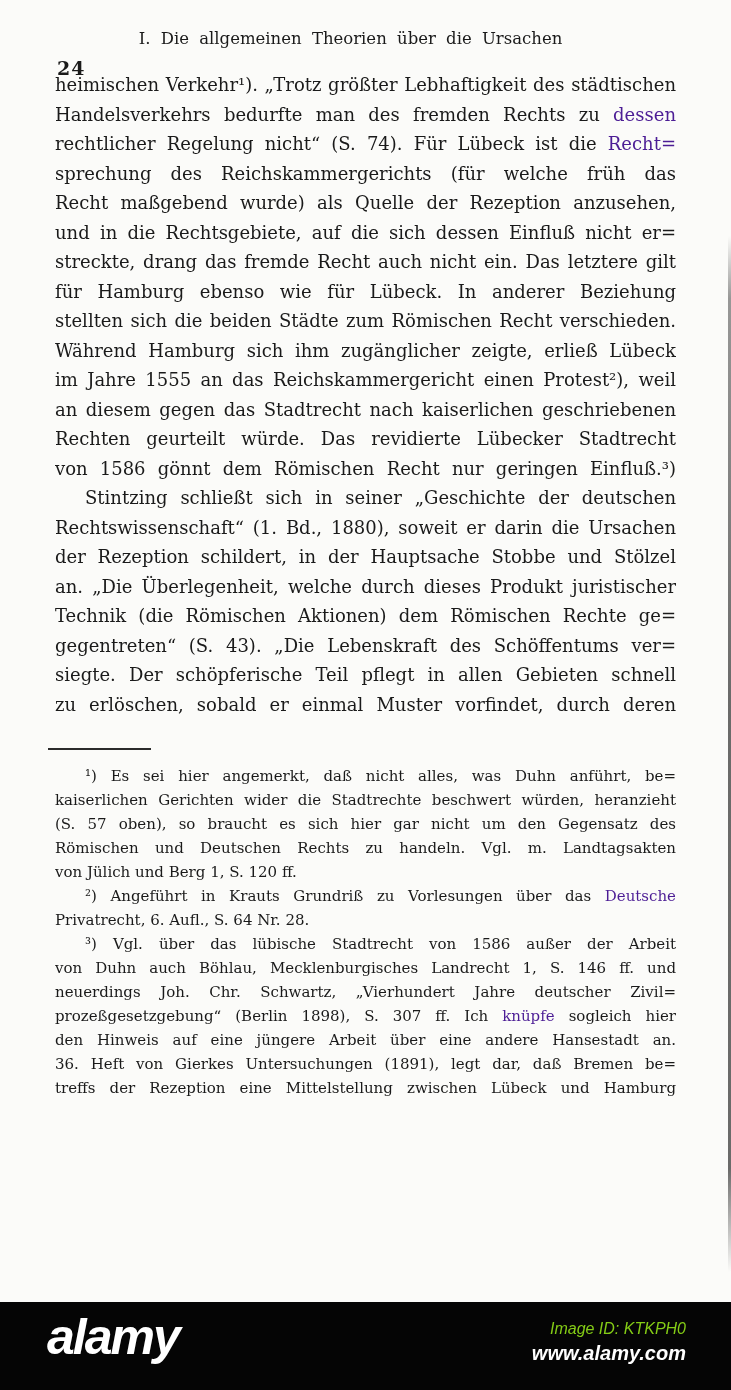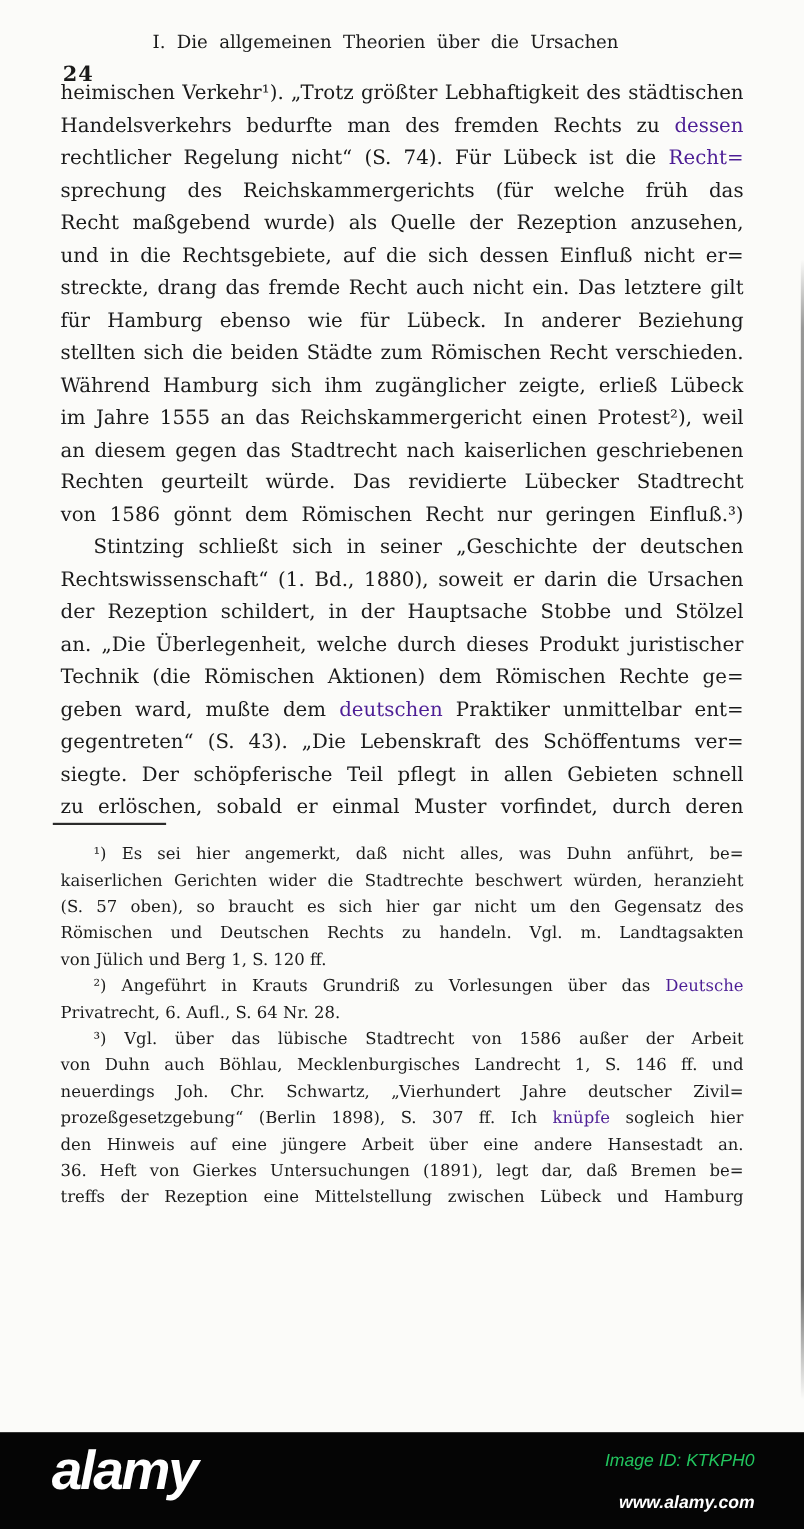--- a/index.html
+++ b/index.html
@@ -54,22 +54,22 @@
     position:absolute; left:0; right:0; top:1302px; height:88px;
     background:#050505; color:#ffffff;
     font-family:"Liberation Sans","DejaVu Sans",sans-serif;
     font-style:italic;
   }
   .wm-logo {
     position:absolute; left:47px; top:6px;
     font-size:50px; font-weight:bold; letter-spacing:-2px;
   }
   .wm-right { position:absolute; right:45px; top:17px; text-align:right; }
-  .wm-id { font-size:16px; line-height:20px; color:#22c55e; }
-  .wm-url { font-size:16px; font-weight:bold; line-height:24px; margin-top:16px; }
+  .wm-id { font-size:16px; line-height:20px; color:#84cc16; }
+  .wm-url { font-size:20px; font-weight:bold; line-height:24px; margin-top:2px; }
 </style>
 </head>
 <body>
 
 <div class="page">
 
   <div class="pagenum">24</div>
   <div class="runhead">I. Die allgemeinen Theorien über die Ursachen</div>
 
   <div class="body-text">
@@ -88,21 +88,20 @@
         <div class="line"><span>an diesem gegen das Stadtrecht nach kaiserlichen geschriebenen</span></div>
         <div class="line"><span>Rechten geurteilt würde.  Das revidierte Lübecker Stadtrecht</span></div>
         <div class="line"><span>von 1586 gönnt dem Römischen Recht nur geringen Einfluß.³)</span></div>
       </div>
     <div class="para">
         <div class="line indent"><span>Stintzing schließt sich in seiner „Geschichte der deutschen</span></div>
         <div class="line"><span>Rechtswissenschaft“ (1. Bd., 1880), soweit er darin die Ursachen</span></div>
         <div class="line"><span>der Rezeption schildert, in der Hauptsache Stobbe und Stölzel</span></div>
         <div class="line"><span>an.  „Die Überlegenheit, welche durch dieses Produkt juristischer</span></div>
         <div class="line"><span>Technik (die Römischen Aktionen) dem Römischen Rechte ge=</span></div>
-        <div class="line"><span>geben ward, mußte dem </span><span class="faded">deutschen</span><span> Praktiker unmittelbar ent=</span></div>
         <div class="line"><span>gegentreten“ (S. 43).  „Die Lebenskraft des Schöffentums ver=</span></div>
         <div class="line"><span>siegte.  Der schöpferische Teil pflegt in allen Gebieten schnell</span></div>
         <div class="line"><span>zu erlöschen, sobald er einmal Muster vorfindet, durch deren</span></div>
       </div>
   </div>
 
   <div class="foot-rule"></div>
 
   <div class="footnotes">
     <div class="note">

